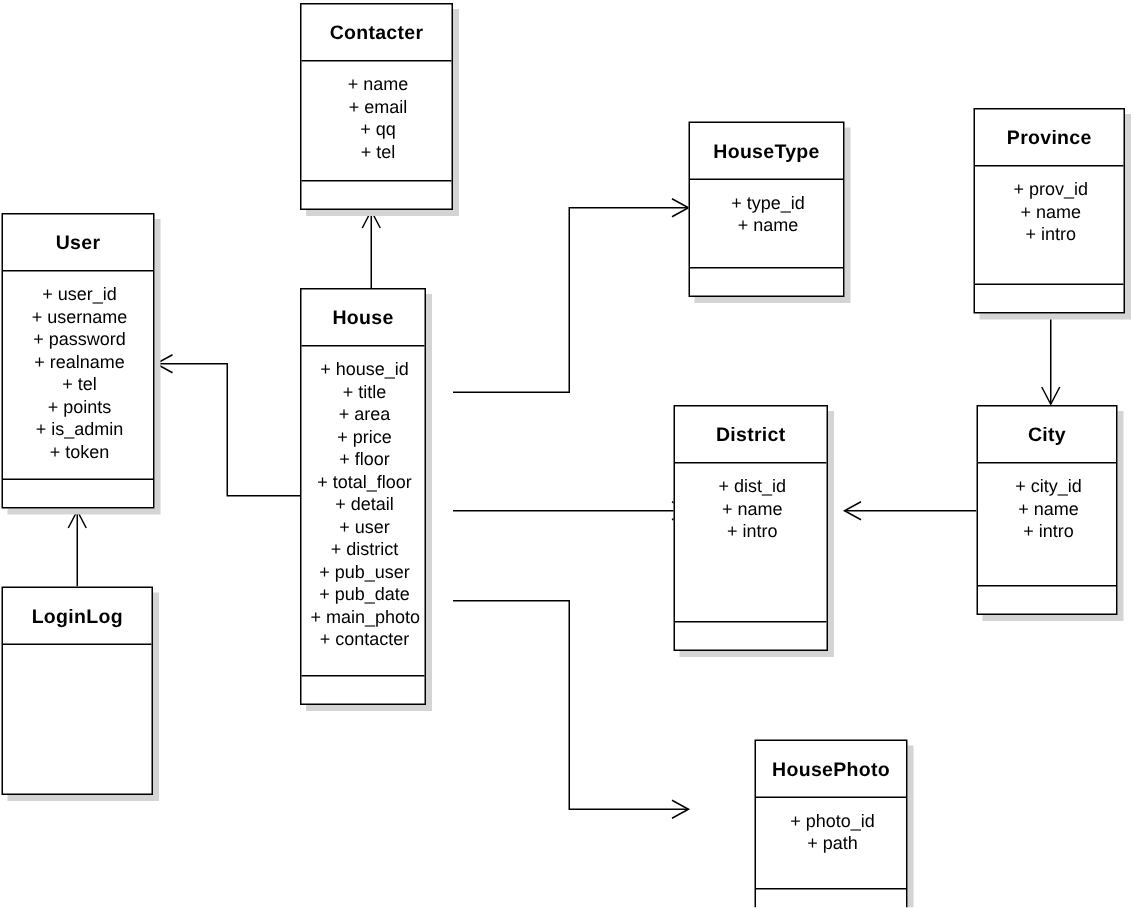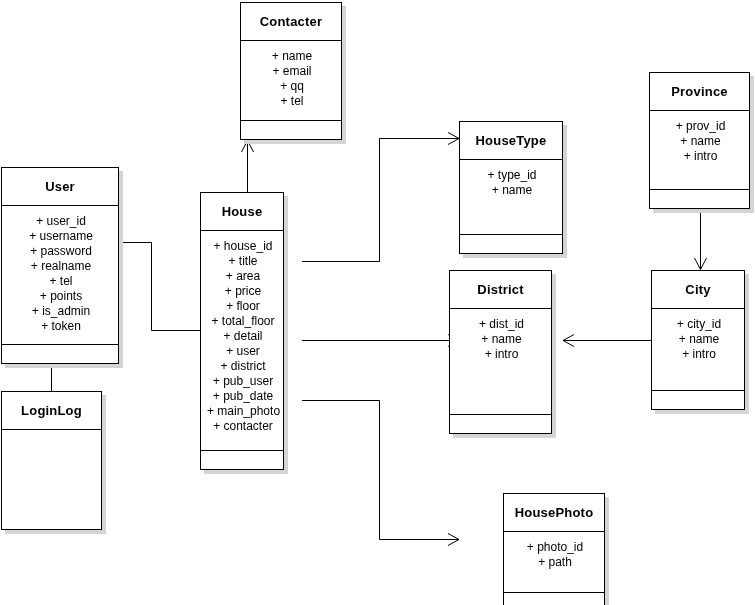--- a/index.html
+++ b/index.html
@@ -96,32 +96,32 @@
     <g>
       <path d="M700.5,209 L700.5,269"></path>
       <path d="M694.5,258 L700.5,269.5 L706.5,258"></path>
     </g>
     <g>
       <path d="M302,400.5 L379.5,400.5 L379.5,539.5 L459,539.5"></path>
       <path d="M448,533.5 L459,539.5 L448,545.5"></path>
     </g>
   </svg>
 
-  <div class="entity" style="left:200px; top:2px; width:102px; height:138px;margin-left:40px;">
+  <div class="entity" style="left:200px; top:2px; width:102px; height:138px;">
     <div class="title">Contacter</div>
     <div class="attrs">
         <div class="attr">+ name</div>
         <div class="attr">+ email</div>
         <div class="attr">+ qq</div>
         <div class="attr">+ tel</div>
       </div>
     <div class="ops"></div>
   </div>
 
-  <div class="entity" style="left:1px; top:142px; width:118px; height:197px;margin-top:25px;">
+  <div class="entity" style="left:1px; top:142px; width:102px; height:197px;">
     <div class="title">User</div>
     <div class="attrs">
         <div class="attr">+ user_id</div>
         <div class="attr">+ username</div>
         <div class="attr">+ password</div>
         <div class="attr">+ realname</div>
         <div class="attr">+ tel</div>
         <div class="attr">+ points</div>
         <div class="attr">+ is_admin</div>
         <div class="attr">+ token</div>
@@ -147,21 +147,21 @@
         <div class="attr">+ user</div>
         <div class="attr">+ district</div>
         <div class="attr">+ pub_user</div>
         <div class="attr">+ pub_date</div>
         <div class="attr">+ main_photo</div>
         <div class="attr">+ contacter</div>
       </div>
     <div class="ops"></div>
   </div>
 
-  <div class="entity" style="left:459px; top:81px; width:104px; height:133px;margin-top:40px;">
+  <div class="entity" style="left:459px; top:81px; width:104px; height:117px;">
     <div class="title">HouseType</div>
     <div class="attrs">
         <div class="attr">+ type_id</div>
         <div class="attr">+ name</div>
       </div>
     <div class="ops"></div>
   </div>
 
   <div class="entity" style="left:649px; top:72px; width:101px; height:137px;">
     <div class="title">Province</div>

